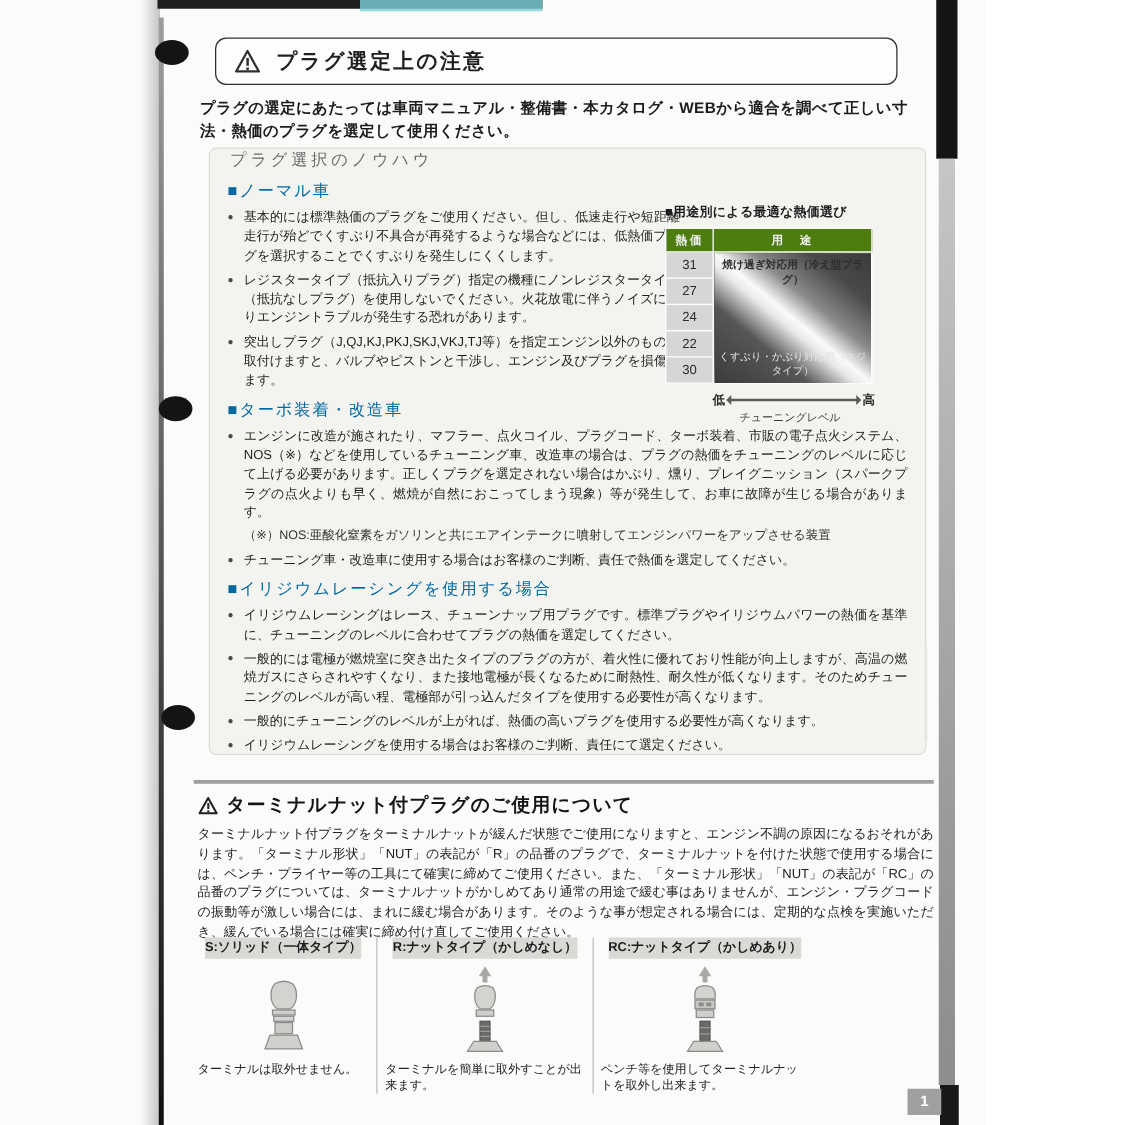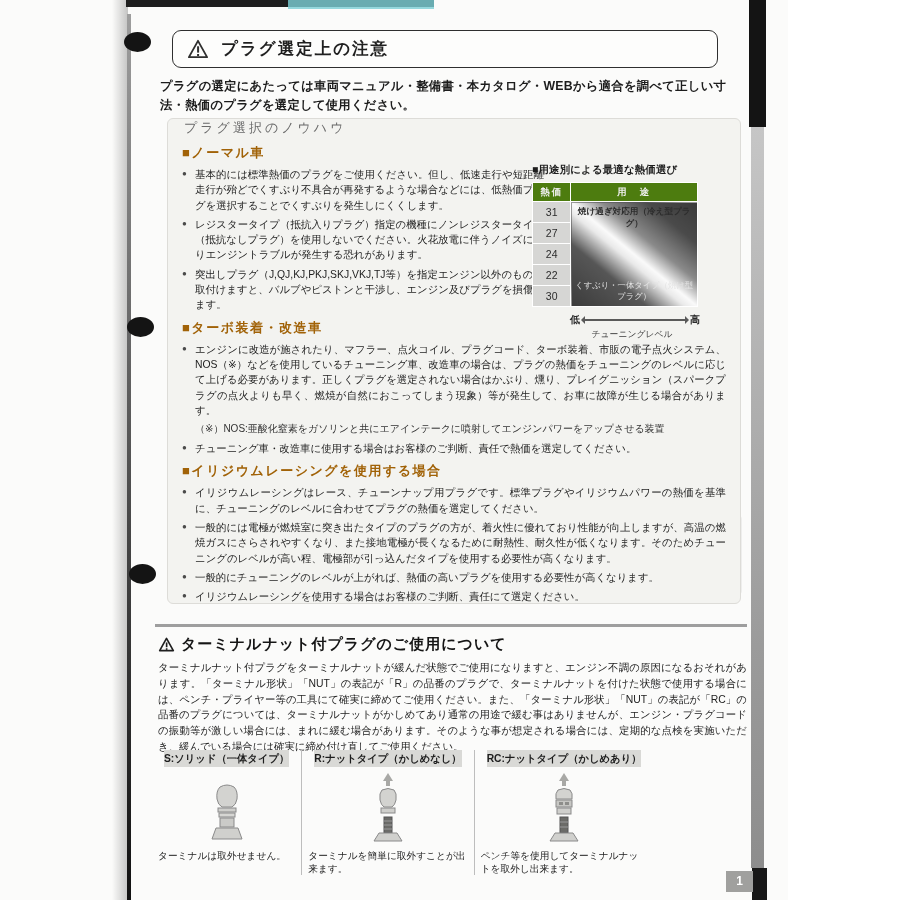--- a/index.html
+++ b/index.html
@@ -37,21 +37,21 @@
   .warn-box .tri{width:22px;height:20px;margin-right:12px;flex:0 0 auto;}
   .warn-title{font-size:16.5px;font-weight:bold;letter-spacing:2px;color:#1f1f1f;}
   .intro{position:absolute;left:160px;top:77px;width:576px;font-size:12.3px;font-weight:bold;
     line-height:1.55;color:#1c1c1c;letter-spacing:.3px;}
 
   
   .knowhow{position:absolute;left:167px;top:118px;width:574px;height:486px;
     background:#f3f3f0;border:1px solid #dddcd8;border-radius:6px;
     padding:0 14px 8px 14px;box-sizing:border-box;overflow:hidden;}
   .knowhow-title{font-size:13px;color:#6a6a6a;letter-spacing:3px;margin:0 0 7px 2px;}
-  .sec-heading{font-size:13px;font-weight:bold;color:#a16207;letter-spacing:1.5px;margin:6px 0 5px 0;}
+  .sec-heading{font-size:13px;font-weight:normal;color:#0369a1;letter-spacing:1.5px;margin:6px 0 5px 0;}
   .items{margin:0;}
   .bullet{position:relative;padding-left:13px;margin:0 0 4px 0;font-size:10.4px;
     line-height:1.47;color:#1e1e1e;text-align:justify;}
   .bullet::before{content:"●";position:absolute;left:0;top:1px;font-size:8px;color:#4a4a4a;}
   .note{font-size:10px;color:#333;margin:0 0 5px 13px;line-height:1.4;}
   .sec-narrow{width:362px;}
 
   
   .heat-wrap{position:absolute;right:38px;top:44px;width:170px;margin-left:42px;}
   .heat-title{font-size:10.4px;font-weight:bold;color:#1e1e1e;margin-bottom:5px;letter-spacing:.2px;}
@@ -160,21 +160,21 @@
       <table class="heat">
         <tbody>
             <tr>
           <th>熱価</th>
           <th>用　途</th>
         </tr>
         <tr>
           <td class="hv">31</td>
           <td class="usage" rowspan="5">
             <span class="usage-top">焼け過ぎ対応用（冷え型プラグ）</span>
-            <span class="usage-bottom">くすぶり・一体タイプ（焼け型プラグ）</span>
+            <span class="usage-bottom">くすぶり・かぶり対応用（ネジタイプ）</span>
           </td>
         </tr>
         <tr>
               <td class="hv">27</td>
             </tr>
         <tr>
               <td class="hv">24</td>
             </tr>
         <tr>
               <td class="hv">22</td>

